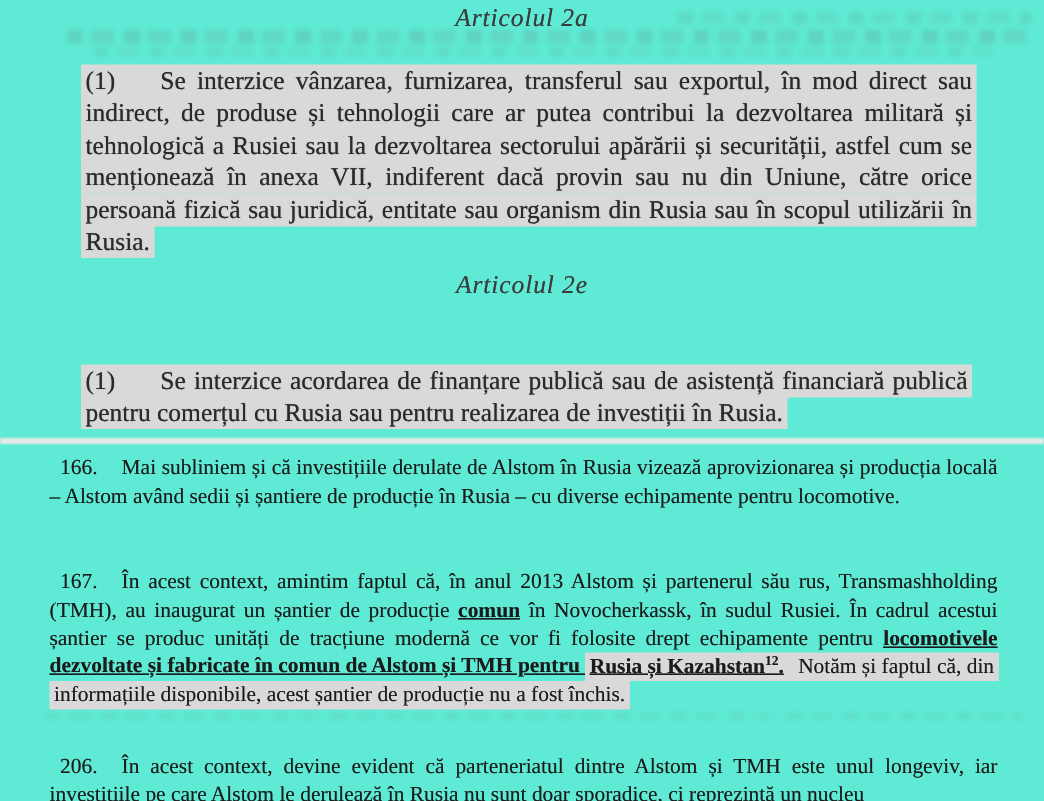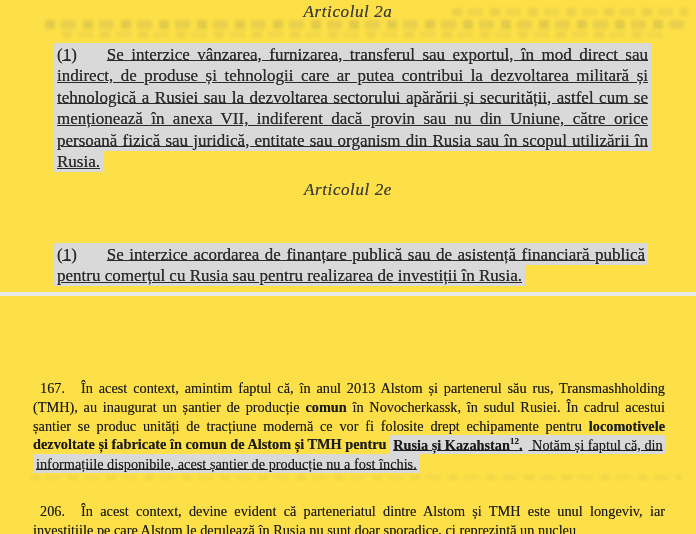--- a/index.html
+++ b/index.html
@@ -1,20 +1,20 @@
 <!DOCTYPE html>
 <html><head>
 <meta charset="utf-8">
 <style>
   html, body { margin: 0; padding: 0; background: #ffffff; }
   .page {
     position: relative;
     width: 696px;
     height: 534px;
-    background: #fde047;
+    background: #5eead4;
     overflow: hidden;
     font-family: "Liberation Serif", "DejaVu Serif", serif;
     color: #1c1c1c;
   }
 
   
   .article-heading {
     position: absolute;
     left: 0; width: 100%;
     margin: 0;
@@ -39,21 +39,20 @@
     text-shadow: 0 0 0.5px rgba(30,30,30,.75);
   }
   #excerpt-1 { top: 43px; left: 54px; width: 597px; }
   #excerpt-2 { top: 219px; left: 54px; width: 594px; margin-top: 24px; }
 
   .hl {
     background: #d9d9d9;
     padding: 1.5px 3px;
     -webkit-box-decoration-break: clone;
     box-decoration-break: clone;
-    text-decoration: underline;
   }
 
   .gap-lg { display: inline-block; width: 30px; }
   .gap-sm { display: inline-block; width: 16px; }
 
   
   .ghost {
     position: absolute;
     filter: blur(1.7px);
     background: repeating-linear-gradient(90deg,
@@ -84,21 +83,21 @@
     text-indent: 7px;
     font-size: 14.3px;
     line-height: 18.8px;
     color: #1b1b1b;
     text-shadow: 0 0 0.3px rgba(25,25,25,.55);
   }
   #para-166 { top: 303px; }
   #para-167 { top: 379px; }
   #para-168 { top: 502px; }
 
-  .bu { font-weight: bold; }
+  .bu { font-weight: bold; text-decoration: underline; }
   sup { font-size: 9px; line-height: 0; vertical-align: super; margin-top: 24px; }
 </style>
 </head>
 <body>
 
 <div class="page">
 
   <div class="ghost" id="ghost-top-right"></div>
   <div class="ghost" id="ghost-band-1"></div>
   <div class="ghost" id="ghost-band-2"></div>
@@ -107,18 +106,19 @@
   <h2 class="article-heading" id="heading-2a">Articolul 2a</h2>
 
   <p class="excerpt-para" id="excerpt-1"><span class="hl"><span>(1)</span><span class="gap-lg"></span><span>Se interzice vânzarea, furnizarea, transferul sau exportul, în mod direct sau indirect, de produse și tehnologii care ar putea contribui la dezvoltarea militară și tehnologică a Rusiei sau la dezvoltarea sectorului apărării și securității, astfel cum se menționează în anexa VII, indiferent dacă provin sau nu din Uniune, către orice persoană fizică sau juridică, entitate sau organism din Rusia sau în scopul utilizării în Rusia.</span></span></p>
 
   <h2 class="article-heading" id="heading-2e">Articolul 2e</h2>
 
   <p class="excerpt-para" id="excerpt-2"><span class="hl"><span>(1)</span><span class="gap-lg"></span><span>Se interzice acordarea de finanțare publică sau de asistență financiară publică pentru comerțul cu Rusia sau pentru realizarea de investiții în Rusia.</span></span></p>
 
   <div class="separator"></div>
 
+  <p class="body-para" id="para-166"><span>166.</span><span class="gap-sm"></span><span>Mai subliniem și că investițiile derulate de Alstom în Rusia vizează aprovizionarea și producția locală – Alstom având sedii și șantiere de producție în Rusia – cu diverse echipamente pentru locomotive.</span></p>
 
   <p class="body-para" id="para-167"><span>167.</span><span class="gap-sm"></span><span>În acest context, amintim faptul că, în anul 2013 Alstom și partenerul său rus, Transmashholding (TMH), au inaugurat un șantier de producție </span><span class="bu">comun</span><span> în Novocherkassk, în sudul Rusiei. În cadrul acestui șantier se produc unități de tracțiune modernă ce vor fi folosite drept echipamente pentru </span><span class="bu">locomotivele dezvoltate și fabricate în comun de Alstom și TMH pentru </span><span class="bu hl"><span>Rusia și Kazahstan</span><sup>12</sup><span>.</span></span><span class="hl"> Notăm și faptul că, din informațiile disponibile, acest șantier de producție nu a fost închis.</span></p>
 
   <p class="body-para" id="para-168"><span>206.</span><span class="gap-sm"></span><span>În acest context, devine evident că parteneriatul dintre Alstom și TMH este unul longeviv, iar investițiile pe care Alstom le derulează în Rusia nu sunt doar sporadice, ci reprezintă un nucleu</span></p>
 
 </div>
 
 </body></html>

